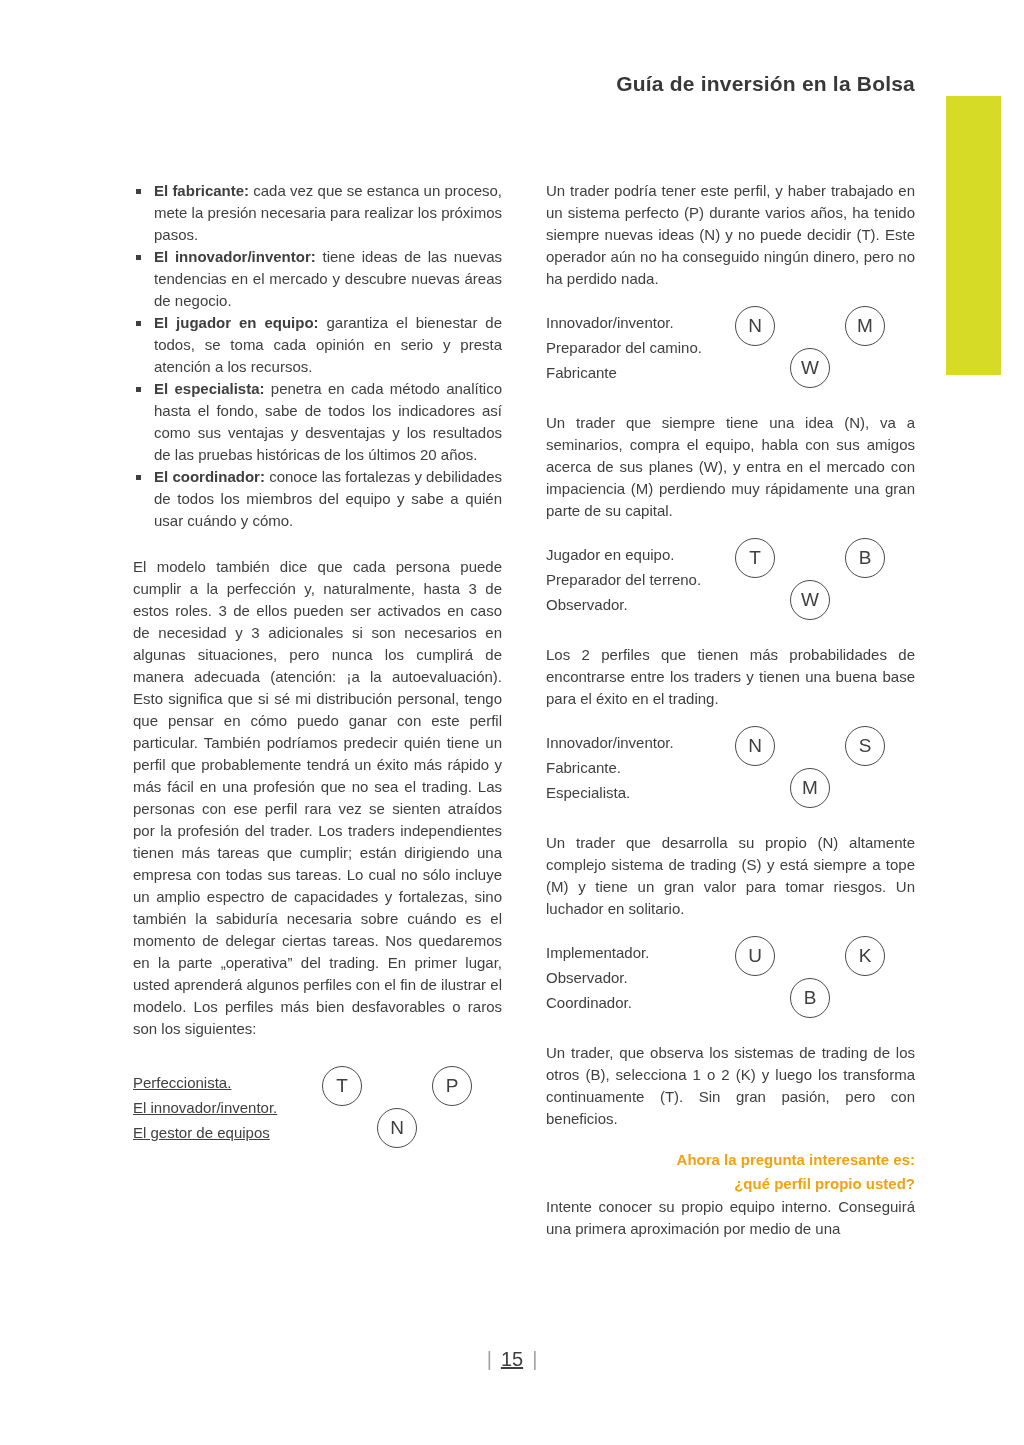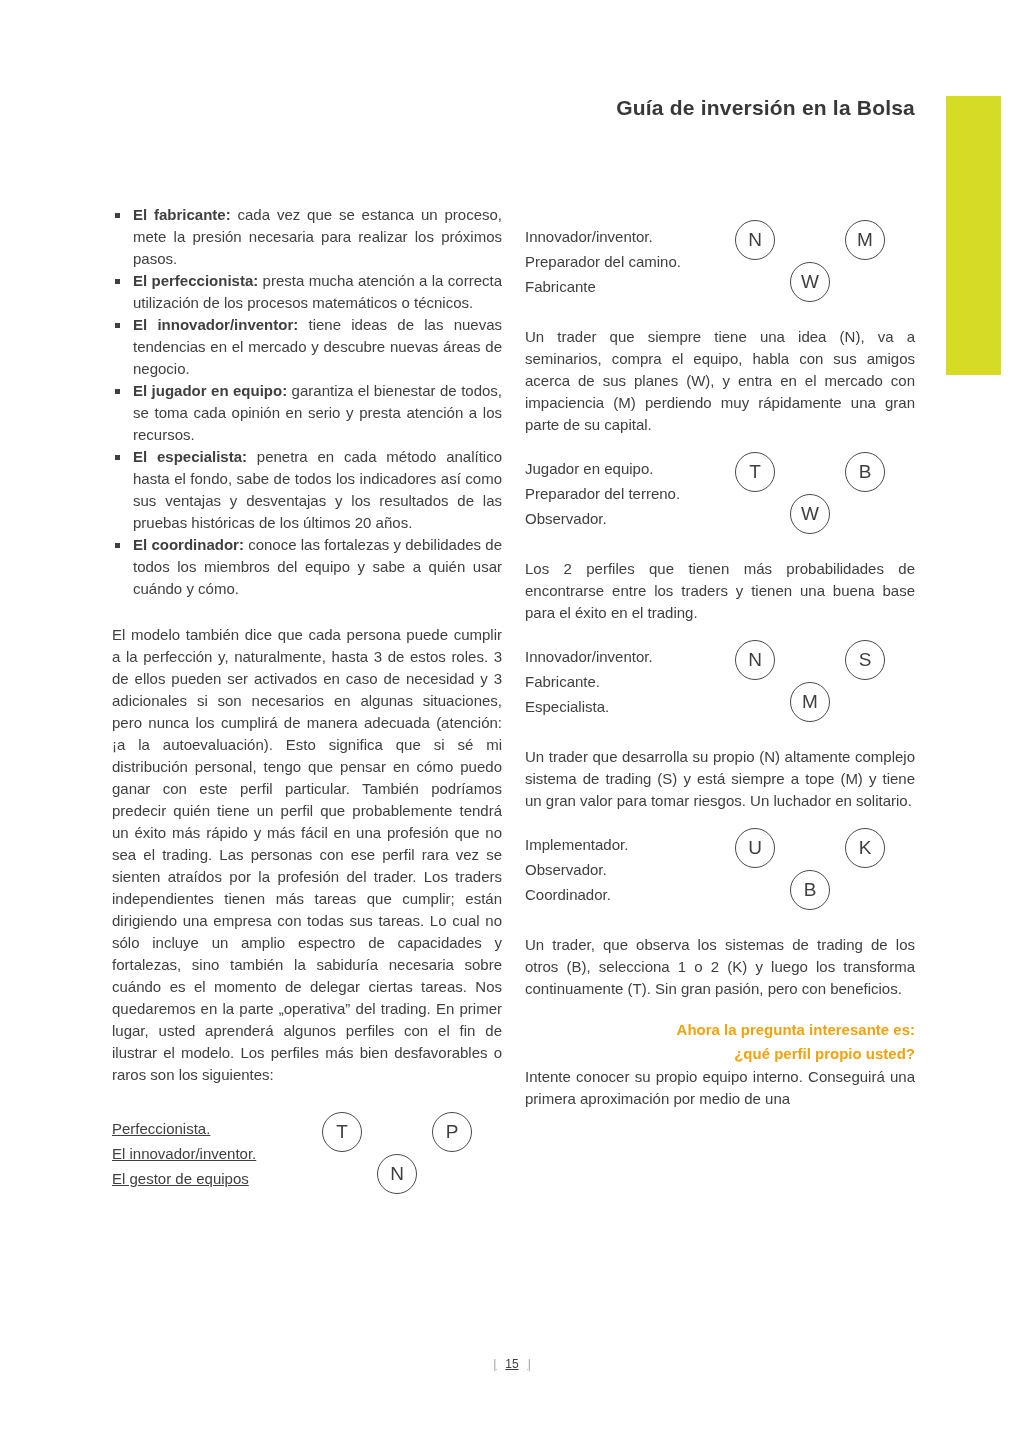--- a/index.html
+++ b/index.html
@@ -10,29 +10,29 @@
     background:#ffffff;
     font-family:"Liberation Sans","DejaVu Sans",sans-serif;
     color:#3f3f3f;
     overflow:hidden;
   }
   .accent-bar {
     position:absolute; top:96px; right:23px;
     width:55px; height:279px;
     background:#d6dc25;
   }
-  .content { position:absolute; left:112px; top:96px; width:803px; }
+  .content { position:absolute; left:112px; top:72px; width:803px; }
   .title {
     text-align:right;
     font-size:21px; font-weight:bold;
     color:#383838;
     letter-spacing:.2px;
   }
   .columns { display:flex; gap:23px; margin-top:84px; }
-  .col { flex:1; font-size:15px; line-height:22px; text-align:justify; hyphens:auto; }
+  .col { flex:1; font-size:15px; line-height:22px; text-align:justify; hyphens:auto;margin-left:21px; }
 
   .bullets { list-style:none; }
   .bullet { display:flex; }
   .bullet-marker {
     flex:none; width:5px; height:5px;
     background:#3f3f3f; margin:9px 13px 0 3px;
   }
   .bullet-text { flex:1; }
   .b { font-weight:bold; }
 
@@ -54,21 +54,21 @@
     font-size:19px; color:#3f3f3f; background:#fff;
   }
   .circle.tl { left:0; top:0; }
   .circle.tr { right:0; top:0; }
   .circle.bt { left:50%; transform:translateX(-50%); top:42px; }
 
   .question { font-weight:bold; line-height:24px; margin-top:18px; color:#f2a20d; text-align:right; }
 
   .footer {
     position:absolute; left:0; right:0; bottom:74px;
-    text-align:center; font-size:12px; color:#3f3f3f;text-decoration:underline;
+    text-align:center; font-size:20px; color:#3f3f3f;text-decoration:underline;
   }
   .footer .sep { color:#a3a3a3; margin:0 9px; }
 </style>
 </head>
 <body>
 
 <div class="page">
 
   <div class="accent-bar" style="background-color: rgb(214, 220, 37);"></div>
 
@@ -79,24 +79,20 @@
     <div class="columns">
 
       <div class="col">
         <ul class="bullets">
           <li class="bullet">
             <span class="bullet-marker"></span>
             <span class="bullet-text"><span class="b">El fabricante:</span> <span>cada vez que se estanca un proceso, mete la presión necesaria para realizar los próximos pasos.</span></span>
           </li>
           <li class="bullet">
             <span class="bullet-marker"></span>
-            <span class="bullet-text"><span class="b">El perfeccionista:</span> <span>presta mucha atención a la correcta utilización de los procesos matemáticos o técnicos.</span></span>
-          </li>
-          <li class="bullet">
-            <span class="bullet-marker"></span>
             <span class="bullet-text"><span class="b">El innovador/inventor:</span> <span>tiene ideas de las nuevas tendencias en el mercado y descubre nuevas áreas de negocio.</span></span>
           </li>
           <li class="bullet">
             <span class="bullet-marker"></span>
             <span class="bullet-text"><span class="b">El jugador en equipo:</span> <span>garantiza el bienestar de todos, se toma cada opinión en serio y presta atención a los recursos.</span></span>
           </li>
           <li class="bullet">
             <span class="bullet-marker"></span>
             <span class="bullet-text"><span class="b">El especialista:</span> <span>penetra en cada método analítico hasta el fondo, sabe de todos los indicadores así como sus ventajas y desventajas y los resultados de las pruebas históricas de los últimos 20 años.</span></span>
           </li>
@@ -117,20 +113,21 @@
           <div class="diagram">
             <div class="circle tl">T</div>
             <div class="circle tr">P</div>
             <div class="circle bt">N</div>
           </div>
         </div>
       </div>
 
       <div class="col">
 
+        <p>Un trader podría tener este perfil, y haber trabajado en un sistema perfecto (P) durante varios años, ha tenido siempre nuevas ideas (N) y no puede decidir (T). Este operador aún no ha conseguido ningún dinero, pero no ha perdido nada.</p>
 
         <div class="profile-block">
           <div class="profile-labels">
             <div>Innovador/inventor.</div>
             <div>Preparador del camino.</div>
             <div>Fabricante</div>
           </div>
           <div class="diagram">
             <div class="circle tl">N</div>
             <div class="circle tr">M</div>

